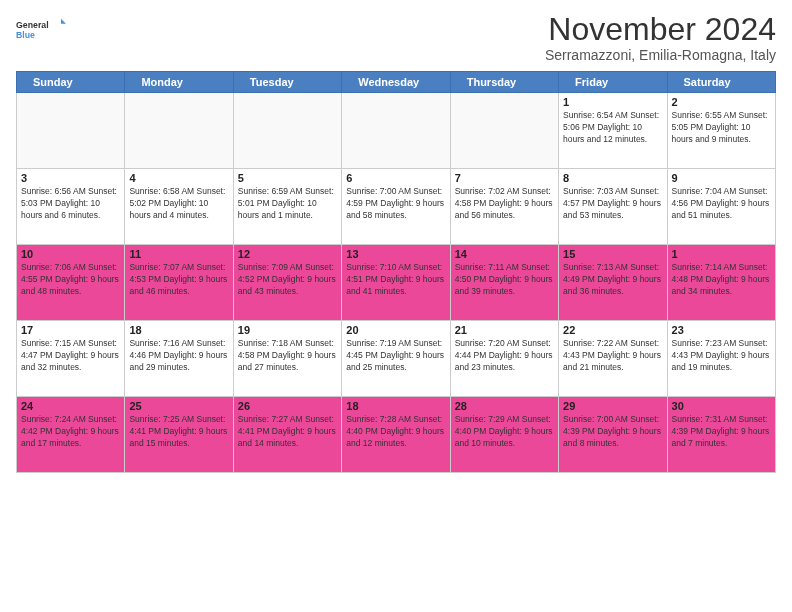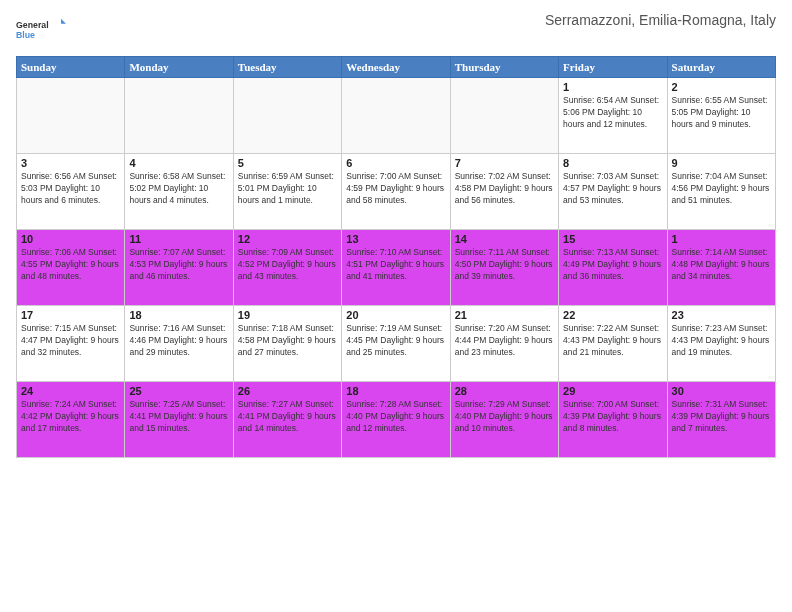--- a/index.html
+++ b/index.html
@@ -44,39 +44,38 @@
     table {
       width: 100%;
       border-collapse: collapse;
       table-layout: fixed;
     }
     th {
       background: #4a7fc1;
       color: #fff;
       font-size: 11px;
       font-weight: bold;
-      padding: 4px 4px;
+      padding: 4px 16px;
       text-align: left;
       border: 1px solid #3a6fb1;
-      font-family: Liberation Serif, serif;
     }
     td {
       border: 1px solid #ccc;
       vertical-align: top;
       padding: 3px 4px;
       font-size: 9px;
       color: #333;
       height: 76px;
       background: #fff;
     }
     td.empty {
       background: #f9f9f9;
     }
     td.shade {
-      background: #d946ef;
+      background: #ec4899;
       margin-left: 20px;
     }
     .day-num {
       font-size: 11px;
       font-weight: bold;
       color: #222;
       display: block;
       margin-bottom: 2px;
     }
     .day-info {
@@ -91,20 +90,21 @@
 <div class="page">
   <div class="header">
     <div class="logo">
   <svg width="50" height="36" viewBox="0 0 80 40" xmlns="http://www.w3.org/2000/svg">
     <text x="0" y="16" font-size="14" font-weight="bold" fill="#333" font-family="Arial">General</text>
     <text x="0" y="32" font-size="14" font-weight="bold" fill="#4a90d9" font-family="Arial">Blue</text>
     <polygon points="72,2 80,10 72,10" fill="#4a90d9"></polygon>
   </svg>
 </div>
     <div class="title-block">
+      <div class="month-title">November 2024</div>
       <div class="subtitle">Serramazzoni, Emilia-Romagna, Italy</div>
     </div>
   </div>
 
   <table>
     <thead>
       <tr id="header-row">
           <th>Sunday</th>
           <th>Monday</th>
           <th>Tuesday</th>

